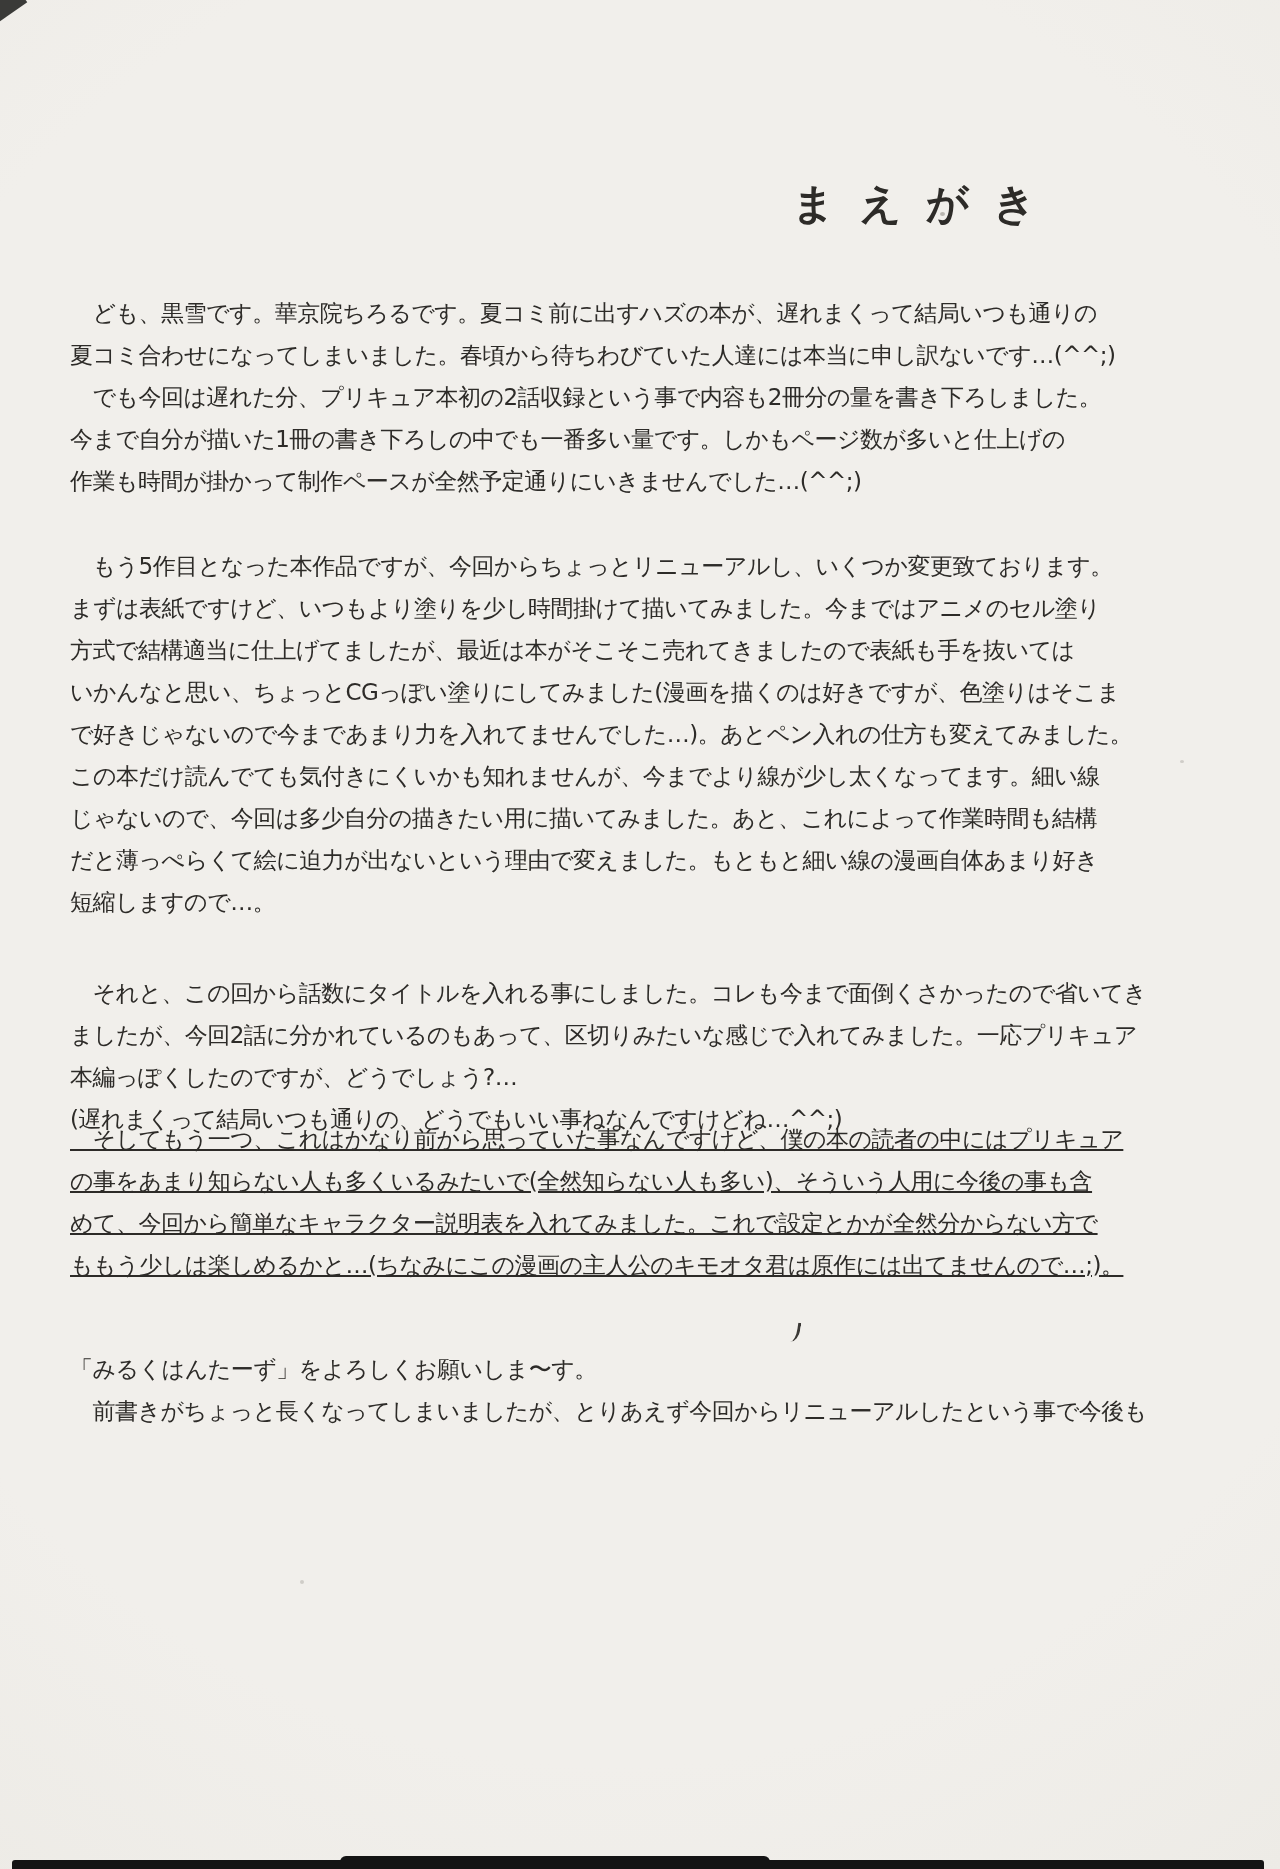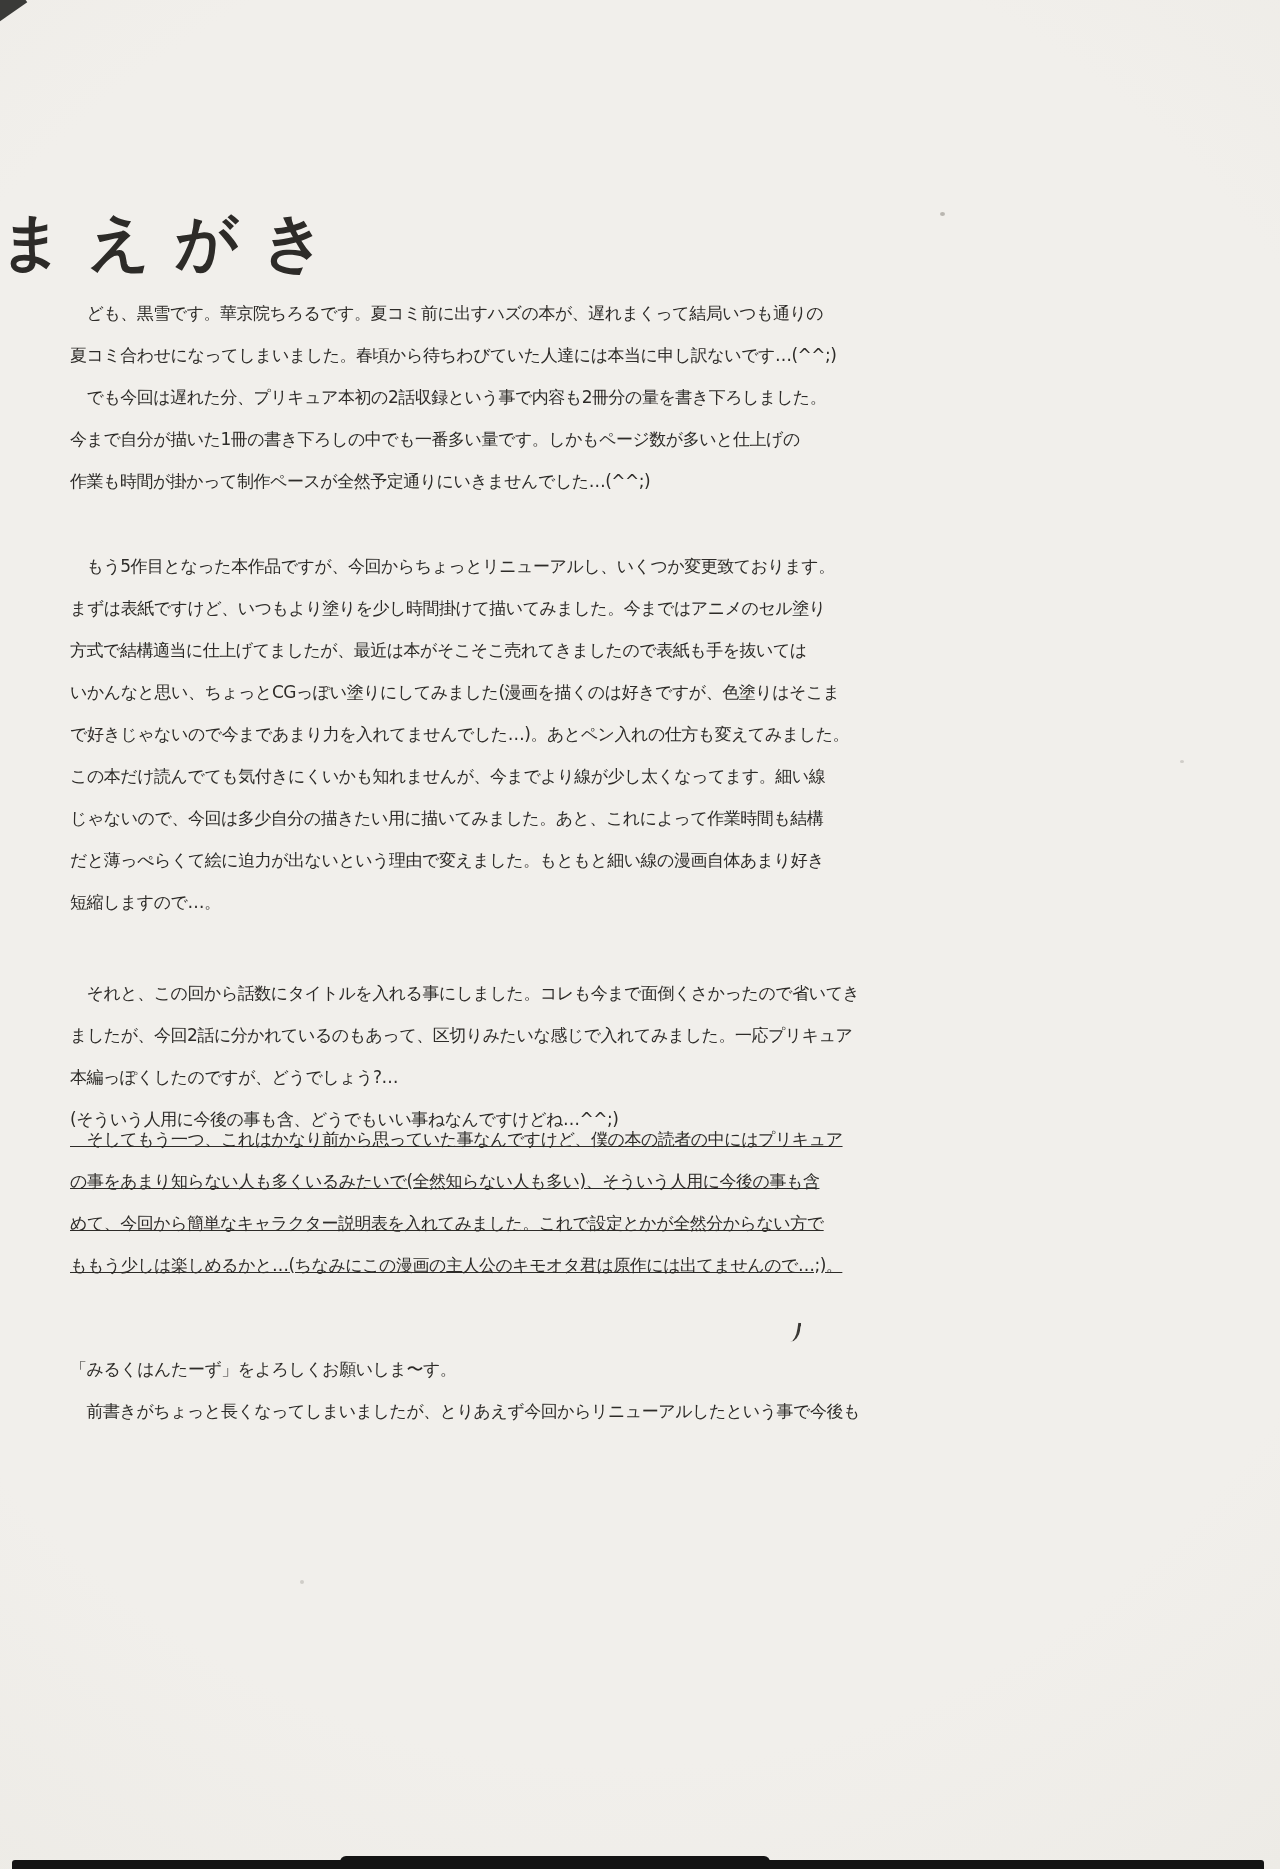--- a/index.html
+++ b/index.html
@@ -13,31 +13,31 @@
     width:1280px;height:1869px;
     margin:0 auto;
     background:
       radial-gradient(ellipse 120% 90% at 48% 45%, var(--paper) 55%, #e9e7e1 95%, #e3e1da 100%);
     overflow:hidden;
     font-family:"DejaVu Sans", sans-serif;
     color:var(--ink);
   }
   .title{
     position:absolute;
-    top:158px;left:0;width:1060px;
-    text-align:left;
-    font-size:62px;
+    top:148px;left:0;width:1060px;
+    text-align:right;
+    font-size:42px;
     font-weight:bold;
     letter-spacing:24px;
     color:var(--ink);
   }
   .para{
     position:absolute;
     left:70px;width:960px;
-    font-size:17px;
+    font-size:23px;
     line-height:42px;
     letter-spacing:-0.5px;
     white-space:nowrap;
   }
   .para .line{display:block;}
   #p1{top:292px;}
   #p2{top:545px;}
   #p3{top:972px;}
   #p4{top:1118px;text-decoration:underline;}
   #p5{top:1348px;}
@@ -102,21 +102,21 @@
       <span class="line">この本だけ読んでても気付きにくいかも知れませんが、今までより線が少し太くなってます。細い線</span>
       <span class="line">じゃないので、今回は多少自分の描きたい用に描いてみました。あと、これによって作業時間も結構</span>
       <span class="line">だと薄っぺらくて絵に迫力が出ないという理由で変えました。もともと細い線の漫画自体あまり好き</span>
       <span class="line">短縮しますので…。</span>
     </div>
 
   <div class="para" id="p3">
       <span class="line">　それと、この回から話数にタイトルを入れる事にしました。コレも今まで面倒くさかったので省いてき</span>
       <span class="line">ましたが、今回2話に分かれているのもあって、区切りみたいな感じで入れてみました。一応プリキュア</span>
       <span class="line">本編っぽくしたのですが、どうでしょう?…</span>
-      <span class="line">(そういう人用に今後の事も含、どうでもいい事ねなんですけどね…^^;)</span>
+      <span class="line">(遅れまくって結局いつも通りの、どうでもいい事ねなんですけどね…^^;)</span>
     </div>
 
   <div class="para" id="p4">
       <span class="line">　そしてもう一つ、これはかなり前から思っていた事なんですけど、僕の本の読者の中にはプリキュア</span>
       <span class="line">の事をあまり知らない人も多くいるみたいで(全然知らない人も多い)、そういう人用に今後の事も含</span>
       <span class="line">めて、今回から簡単なキャラクター説明表を入れてみました。これで設定とかが全然分からない方で</span>
       <span class="line">ももう少しは楽しめるかと…(ちなみにこの漫画の主人公のキモオタ君は原作には出てませんので…;)。</span>
     </div>
 
   <div class="para" id="p5">

